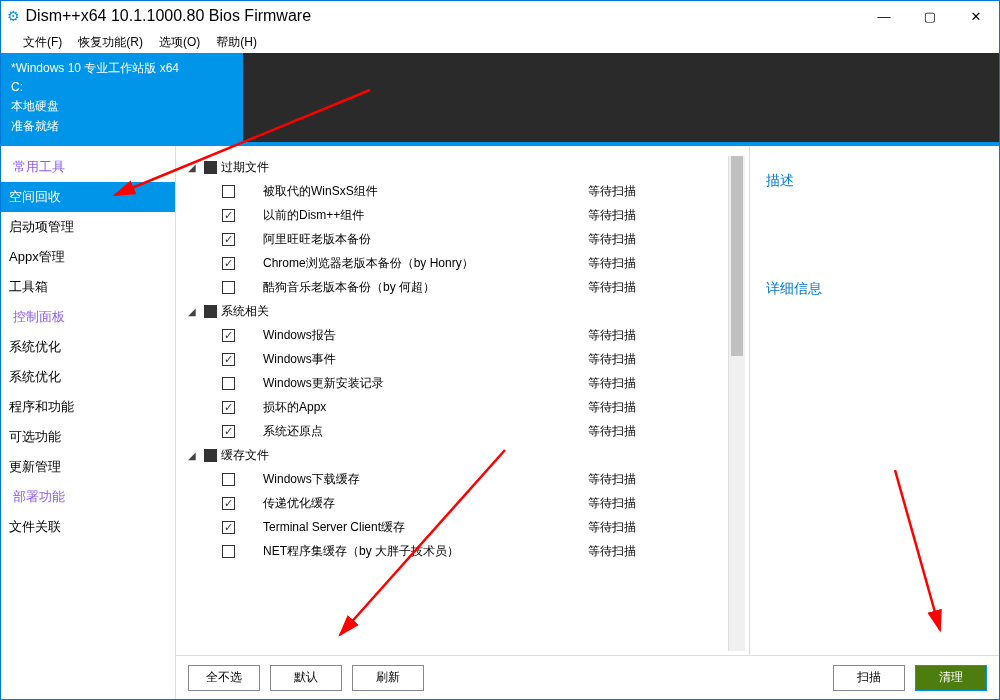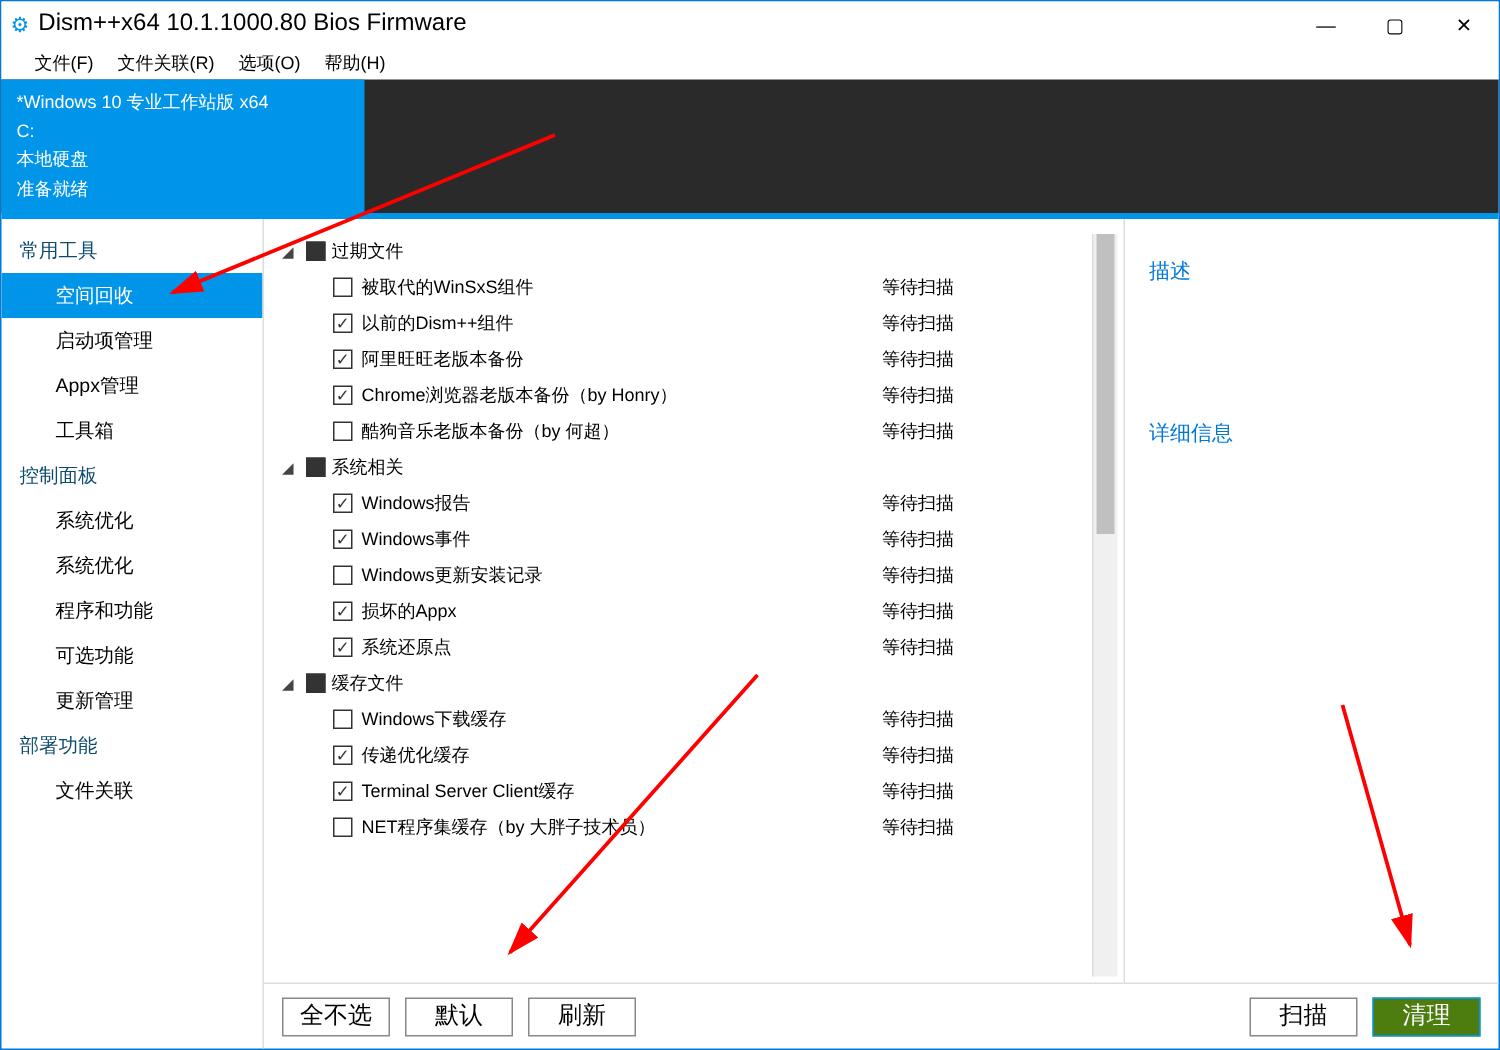--- a/index.html
+++ b/index.html
@@ -9,61 +9,61 @@
 .titlebar .gear { color: #0095e8; font-size: 14px; margin-right: 6px; }
 .titlebar .title { font-size: 16px; }
 .titlebar .winbtns { margin-left: auto; display: flex; }
 .titlebar .winbtn { width: 46px; height: 30px; display: flex; align-items: center; justify-content: center; font-size: 13px; }
 .menubar { height: 22px; padding-left: 22px; display: flex; align-items: center; gap: 16px; font-size: 12px; background: #fff; }
 .ospanel { background: #2a2a2a; display: flex; }
 .oscard { background: #0095e8; color: #fff; padding: 6px 10px; width: 242px; font-size: 12px; line-height: 1.6; }
 .divider { height: 4px; background: #0095e8; }
 .body { flex: 1; display: flex; min-height: 0; }
 .sidebar { width: 175px; border-right: 1px solid #ddd; overflow-y: auto; font-size: 13px; padding-top: 6px; }
-.sidebar .group { padding: 6px 12px; color: #0c4a6e; }
-.sidebar .item { padding: 6px 36px; cursor: pointer; }
+.sidebar .group { padding: 6px 12px; color: #8b5cf6; }
+.sidebar .item { padding: 6px 8px; cursor: pointer; }
 .sidebar .item.selected { background: #0095e8; color: #fff; }
 .main { flex: 1; display: flex; flex-direction: column; min-height: 0; }
 .content { flex: 1; display: flex; min-height: 0; }
 .treewrap { flex: 1; padding: 10px 4px 4px 12px; overflow: hidden; display: flex; }
 .tree { flex: 1; font-size: 12px; overflow-y: hidden; }
 .grouprow { display: flex; align-items: center; height: 24px; gap: 4px; }
 .grouprow .tri { width: 12px; color: #444; font-size: 10px; }
 .grouprow .cb { width: 13px; height: 13px; border: 1px solid #333; background: #333; display: inline-block; }
 .row { display: flex; align-items: center; height: 24px; padding-left: 34px; gap: 6px; }
 .row .cb { width: 13px; height: 13px; border: 1px solid #333; display: inline-flex; align-items: center; justify-content: center; font-size: 11px; color: #333; }
-.row .label { flex: 0 0 auto; }
+.row .label { flex: 0 0 auto; margin-left: 22px; }
 .row .status { margin-left: auto; width: 140px; text-align: left; }
 .vscroll { width: 17px; background: #f0f0f0; border-left: 1px solid #ddd; position: relative; }
 .vscroll .thumb { position: absolute; top: 0; left: 2px; right: 2px; height: 200px; background: #c0c0c0; }
 .rightpanel { width: 250px; border-left: 1px solid #ddd; padding: 26px 16px; font-size: 14px; }
 .rightpanel .lbl { color: #0078d7; margin-bottom: 90px; }
 .footer { height: 44px; border-top: 1px solid #ddd; display: flex; align-items: center; padding: 0 12px; gap: 10px; }
-.btn { width: 72px; height: 26px; border: 1px solid #888; background: #fff; font-size: 16px; display: flex; align-items: center; justify-content: center; cursor: pointer; }
+.btn { width: 72px; height: 26px; border: 1px solid #888; background: #fff; font-size: 12px; display: flex; align-items: center; justify-content: center; cursor: pointer; }
 .btn.primary { background: #4d7c0f; color: #fff; border-color: #0095e8; }
 .footer .spacer { flex: 1; }
 .arrow { position: absolute; pointer-events: none; }
 </style>
 </head>
 <body>
 
 <div class="window">
   <div class="titlebar">
     <span class="gear">⚙</span>
     <span class="title">Dism++x64 10.1.1000.80 Bios Firmware</span>
     <div class="winbtns">
       <div class="winbtn">―</div>
       <div class="winbtn">▢</div>
       <div class="winbtn">✕</div>
     </div>
   </div>
 
   <div class="menubar">
     <span>文件(F)</span>
-    <span>文件关联(R)</span>
+    <span>恢复功能(R)</span>
     <span>选项(O)</span>
     <span>帮助(H)</span>
   </div>
 
   <div class="ospanel">
     <div class="oscard">
       <div>*Windows 10 专业工作站版 x64</div>
       <div>C:</div>
       <div>本地硬盘</div>
       <div>准备就绪</div>

